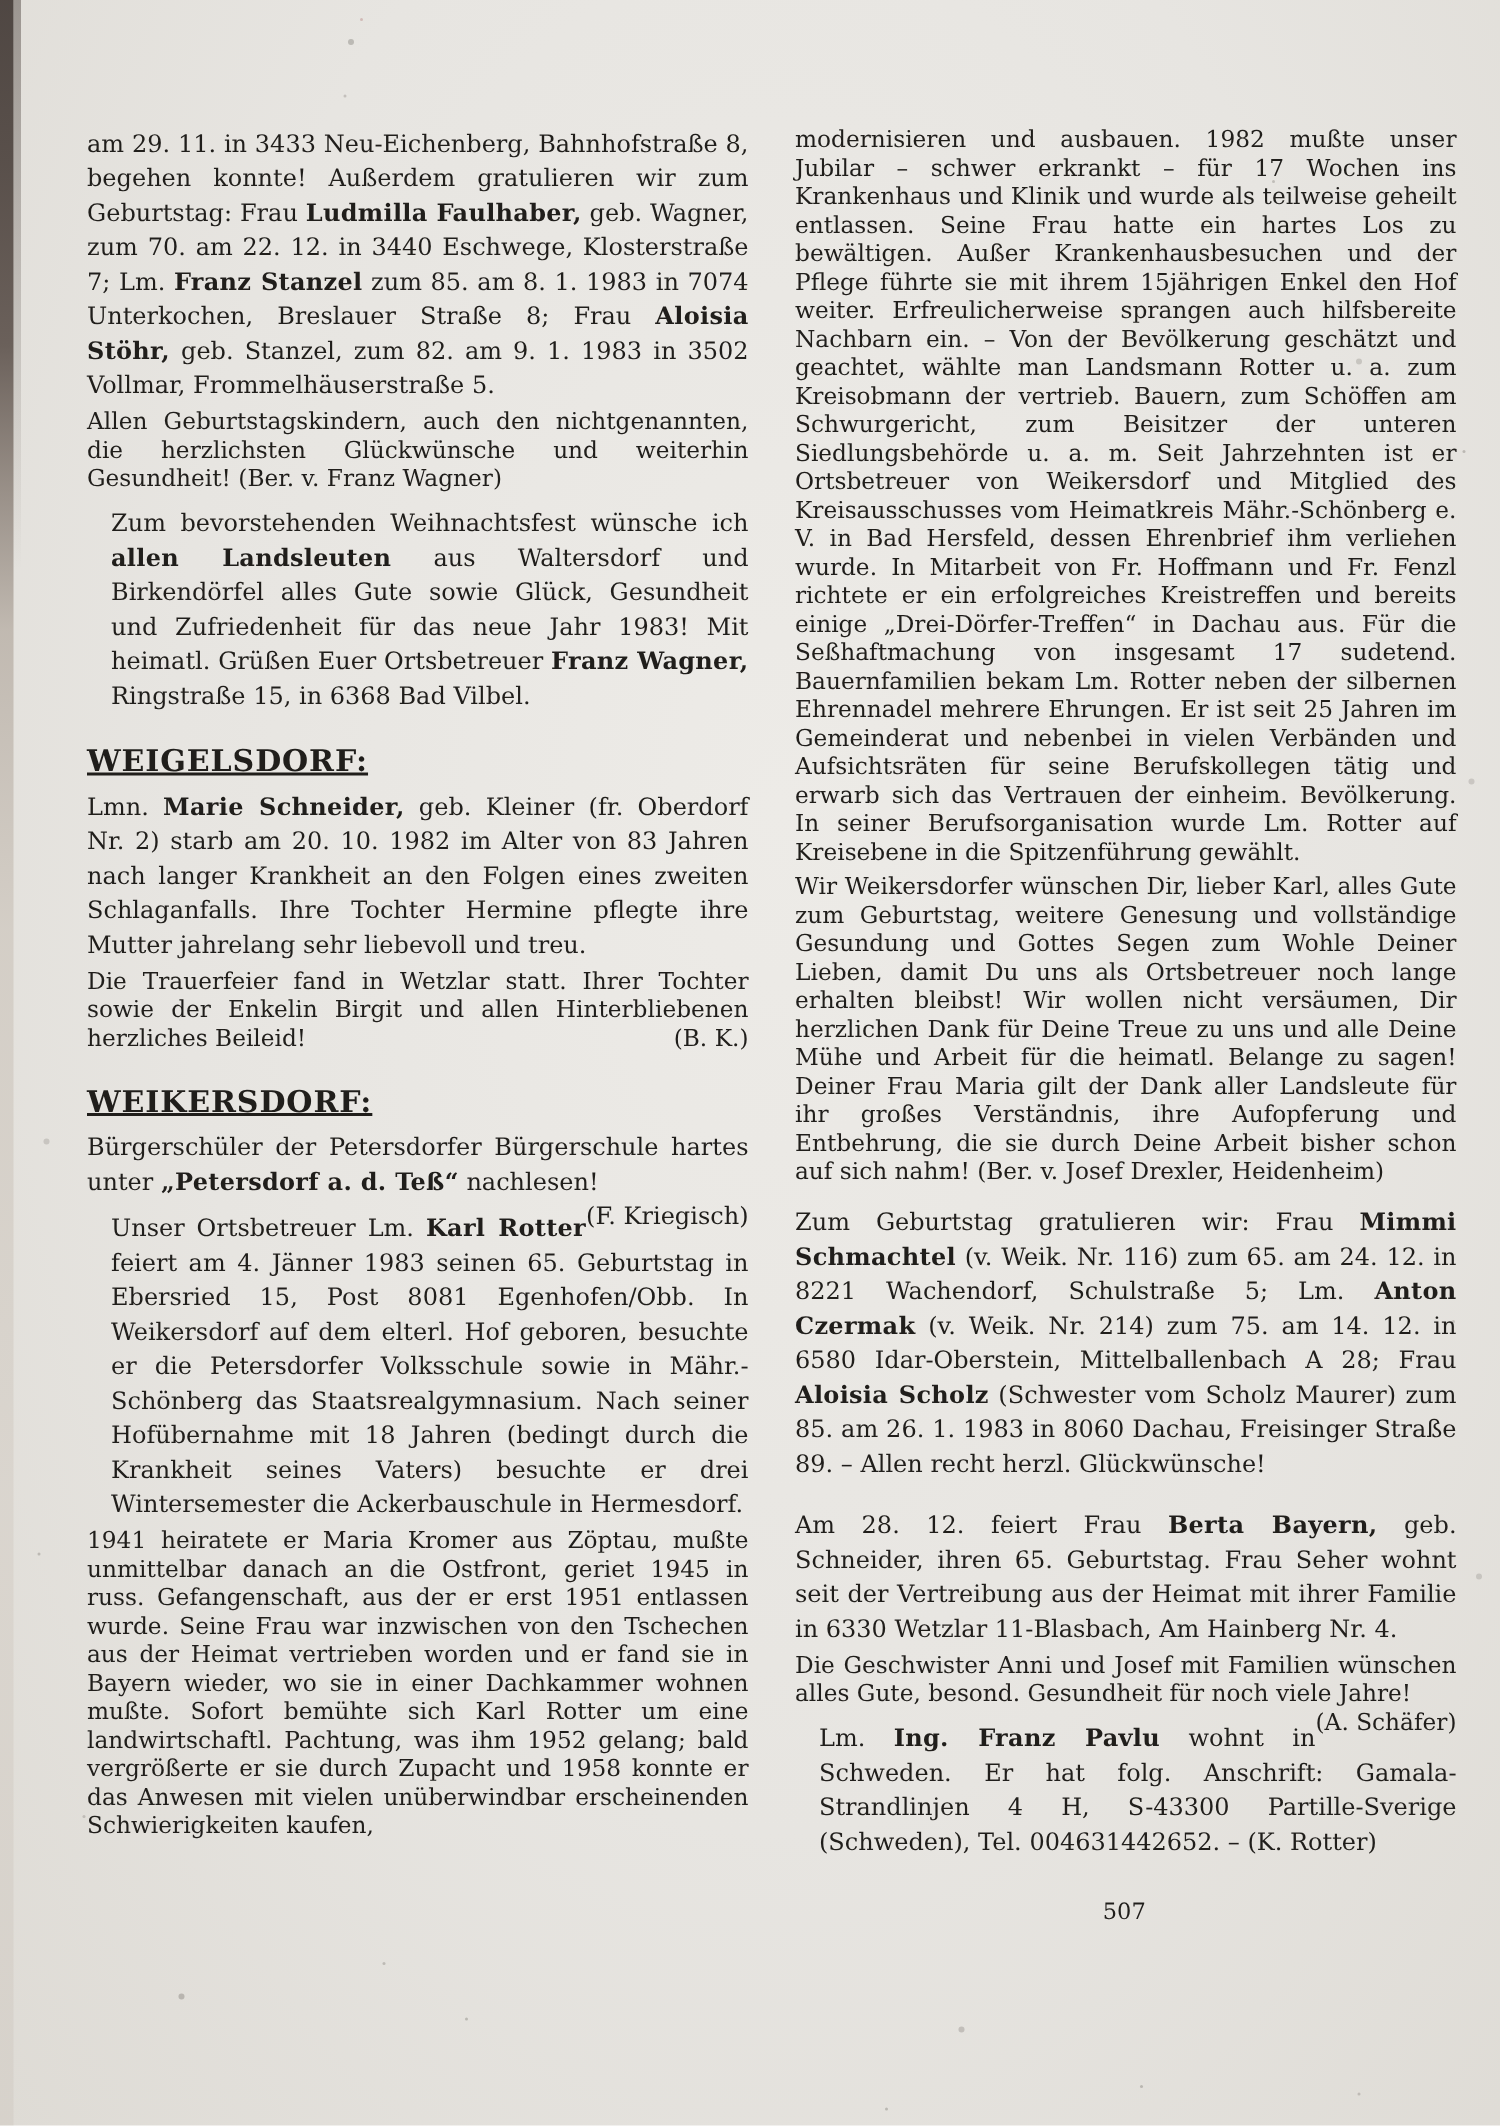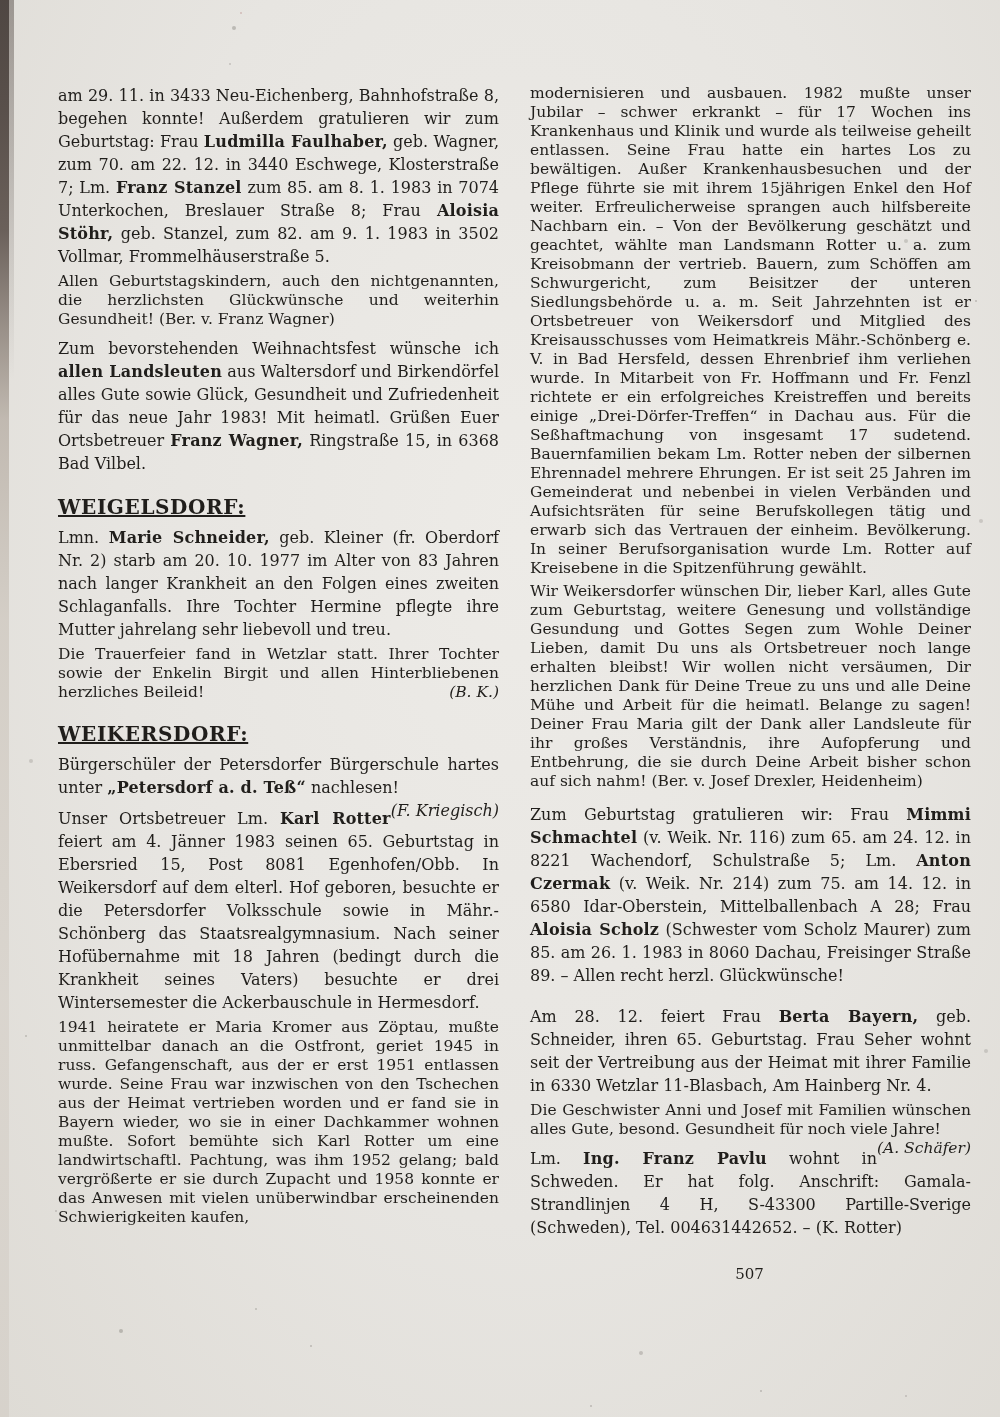--- a/index.html
+++ b/index.html
@@ -70,23 +70,23 @@
   .para.small { font-size: 15.5px; line-height: 19px; }
   .para b { font-weight: 700; letter-spacing: .2px; }
   .heading {
     font-size: 20px;
     font-weight: 700;
     letter-spacing: .6px;
     margin: 20px 0 7px 0;
     text-align: left;
     text-decoration: underline;
   }
-  .attr { float: right; font-style: italic; }
+  .attr { float: right; }
   .attr-line { text-align: right; }
-  .gap-sm { margin-top: 8px;  }
+  .gap-sm { margin-top: 8px; margin-left: 16px;  }
   .gap-md { margin-top: 12px; }
   .gap-lg { margin-top: 18px; }
   .page-number {
     margin-top: 26px;
     text-align: center;
     font-size: 15px;
     padding-right: 2px;
   }
 </style>
 </head>
@@ -95,21 +95,21 @@
 <div class="page">
   <div class="scan-edge"></div>
   <div class="scan-edge2"></div>
   <div class="specks"></div>
 
   <div class="col col-left">
       <p class="para main"><span>am 29. 11. in 3433 Neu-Eichenberg, Bahnhofstraße 8, begehen konnte! Außerdem gratulieren wir zum Geburtstag: Frau </span><b>Ludmilla Faulhaber,</b><span> geb. Wagner, zum 70. am 22. 12. in 3440 Eschwege, Klosterstraße 7; Lm. </span><b>Franz Stanzel</b><span> zum 85. am 8. 1. 1983 in 7074 Unterkochen, Breslauer Straße 8; Frau </span><b>Aloisia Stöhr,</b><span> geb. Stanzel, zum 82. am 9. 1. 1983 in 3502 Vollmar, Frommelhäuserstraße 5.</span></p>
       <p class="para small"><span>Allen Geburtstagskindern, auch den nichtgenannten, die herzlichsten Glückwünsche und weiterhin Gesundheit! (Ber. v. Franz Wagner)</span></p>
       <p class="para main gap-sm"><span>Zum bevorstehenden Weihnachtsfest wünsche ich </span><b>allen Landsleuten</b><span> aus Waltersdorf und Birkendörfel alles Gute sowie Glück, Gesundheit und Zufriedenheit für das neue Jahr 1983! Mit heimatl. Grüßen Euer Ortsbetreuer </span><b>Franz Wagner,</b><span> Ringstraße 15, in 6368 Bad Vilbel.</span></p>
       <h2 class="heading">WEIGELSDORF:</h2>
-      <p class="para main"><span>Lmn. </span><b>Marie Schneider,</b><span> geb. Kleiner (fr. Oberdorf Nr. 2) starb am 20. 10. 1977 im Alter von 83 Jahren nach langer Krankheit an den Folgen eines zweiten Schlaganfalls. Ihre Tochter Hermine pflegte ihre Mutter jahrelang sehr liebevoll und treu.</span></p>
+      <p class="para main"><span>Lmn. </span><b>Marie Schneider,</b><span> geb. Kleiner (fr. Oberdorf Nr. 2) starb am 20. 10. 1982 im Alter von 83 Jahren nach langer Krankheit an den Folgen eines zweiten Schlaganfalls. Ihre Tochter Hermine pflegte ihre Mutter jahrelang sehr liebevoll und treu.</span></p>
       <p class="para small"><span>Die Trauerfeier fand in Wetzlar statt. Ihrer Tochter sowie der Enkelin Birgit und allen Hinterbliebenen herzliches Beileid! </span><span class="attr">(B. K.)</span></p>
       <h2 class="heading">WEIKERSDORF:</h2>
       <p class="para main"><span>Bürgerschüler der Petersdorfer Bürgerschule hartes unter </span><b>„Petersdorf a. d. Teß“</b><span> nachlesen! </span><span class="attr">(F. Kriegisch)</span></p>
       <p class="para main gap-sm"><span>Unser Ortsbetreuer Lm. </span><b>Karl Rotter</b><span> feiert am 4. Jänner 1983 seinen 65. Geburtstag in Ebersried 15, Post 8081 Egenhofen/Obb. In Weikersdorf auf dem elterl. Hof geboren, besuchte er die Petersdorfer Volksschule sowie in Mähr.-Schönberg das Staatsrealgymnasium. Nach seiner Hofübernahme mit 18 Jahren (bedingt durch die Krankheit seines Vaters) besuchte er drei Wintersemester die Ackerbauschule in Hermesdorf.</span></p>
       <p class="para small"><span>1941 heiratete er Maria Kromer aus Zöptau, mußte unmittelbar danach an die Ostfront, geriet 1945 in russ. Gefangenschaft, aus der er erst 1951 entlassen wurde. Seine Frau war inzwischen von den Tschechen aus der Heimat vertrieben worden und er fand sie in Bayern wieder, wo sie in einer Dachkammer wohnen mußte. Sofort bemühte sich Karl Rotter um eine landwirtschaftl. Pachtung, was ihm 1952 gelang; bald vergrößerte er sie durch Zupacht und 1958 konnte er das Anwesen mit vielen unüberwindbar erscheinenden Schwierigkeiten kaufen,</span></p>
     </div>
 
   <div class="col col-right">
   <p class="para small"><span>modernisieren und ausbauen. 1982 mußte unser Jubilar – schwer erkrankt – für 17 Wochen ins Krankenhaus und Klinik und wurde als teilweise geheilt entlassen. Seine Frau hatte ein hartes Los zu bewältigen. Außer Krankenhausbesuchen und der Pflege führte sie mit ihrem 15jährigen Enkel den Hof weiter. Erfreulicherweise sprangen auch hilfsbereite Nachbarn ein. – Von der Bevölkerung geschätzt und geachtet, wählte man Landsmann Rotter u. a. zum Kreisobmann der vertrieb. Bauern, zum Schöffen am Schwurgericht, zum Beisitzer der unteren Siedlungsbehörde u. a. m. Seit Jahrzehnten ist er Ortsbetreuer von Weikersdorf und Mitglied des Kreisausschusses vom Heimatkreis Mähr.-Schönberg e. V. in Bad Hersfeld, dessen Ehrenbrief ihm verliehen wurde. In Mitarbeit von Fr. Hoffmann und Fr. Fenzl richtete er ein erfolgreiches Kreistreffen und bereits einige „Drei-Dörfer-Treffen“ in Dachau aus. Für die Seßhaftmachung von insgesamt 17 sudetend. Bauernfamilien bekam Lm. Rotter neben der silbernen Ehrennadel mehrere Ehrungen. Er ist seit 25 Jahren im Gemeinderat und nebenbei in vielen Verbänden und Aufsichtsräten für seine Berufskollegen tätig und erwarb sich das Vertrauen der einheim. Bevölkerung. In seiner Berufsorganisation wurde Lm. Rotter auf Kreisebene in die Spitzenführung gewählt.</span></p>
       <p class="para small"><span>Wir Weikersdorfer wünschen Dir, lieber Karl, alles Gute zum Geburtstag, weitere Genesung und vollständige Gesundung und Gottes Segen zum Wohle Deiner Lieben, damit Du uns als Ortsbetreuer noch lange erhalten bleibst! Wir wollen nicht versäumen, Dir herzlichen Dank für Deine Treue zu uns und alle Deine Mühe und Arbeit für die heimatl. Belange zu sagen! Deiner Frau Maria gilt der Dank aller Landsleute für ihr großes Verständnis, ihre Aufopferung und Entbehrung, die sie durch Deine Arbeit bisher schon auf sich nahm! (Ber. v. Josef Drexler, Heidenheim)</span></p>

